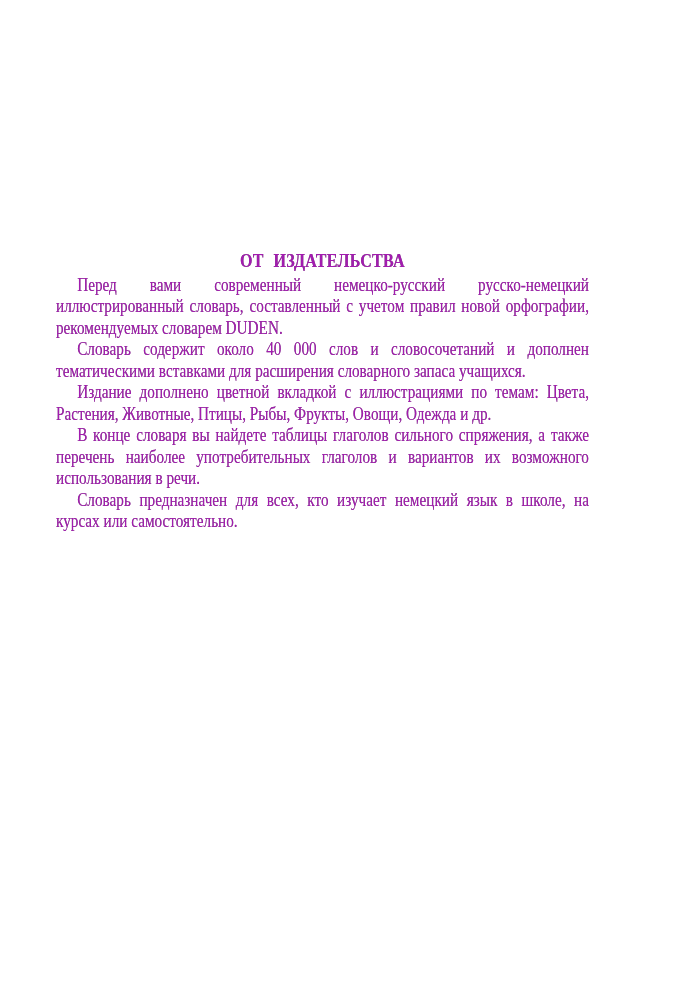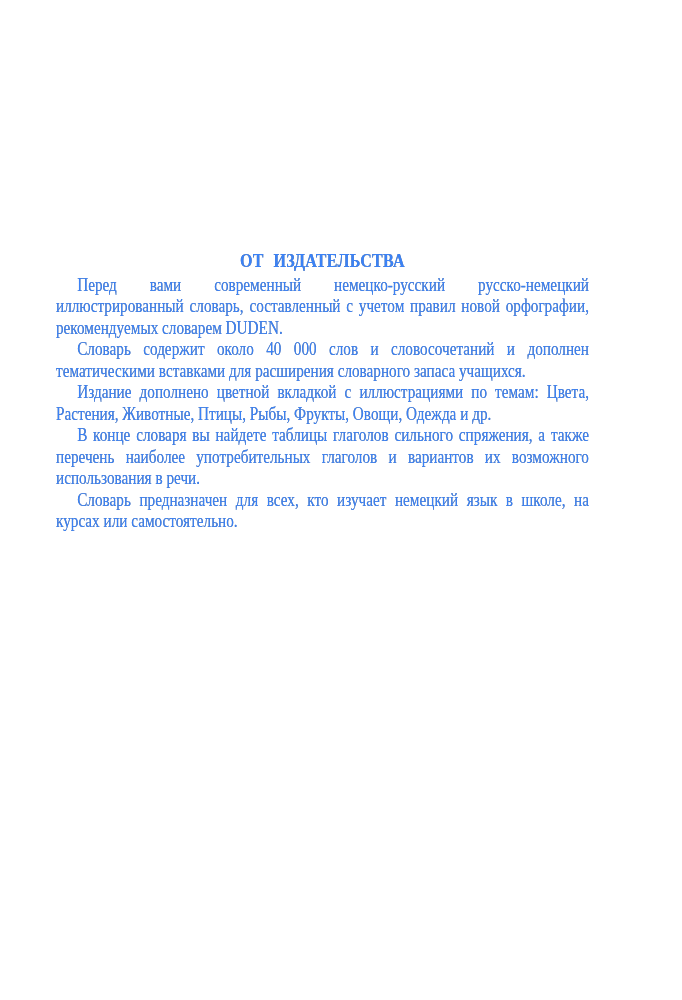--- a/index.html
+++ b/index.html
@@ -11,21 +11,21 @@
     height: 1000px;
     background: #ffffff;
     font-family: "Liberation Serif", serif;
   }
   .page {
     position: relative;
     width: 656px;
     height: 1000px;
     background: #ffffff;
     overflow: hidden;
-    color: #3b82f6;
+    color: #a21caf;
   }
   .text-block {
     position: absolute;
     left: 56px;
     top: 250px;
     width: 630px;              
     transform: scaleX(0.846);  
     transform-origin: left top;
   }
   .heading {

